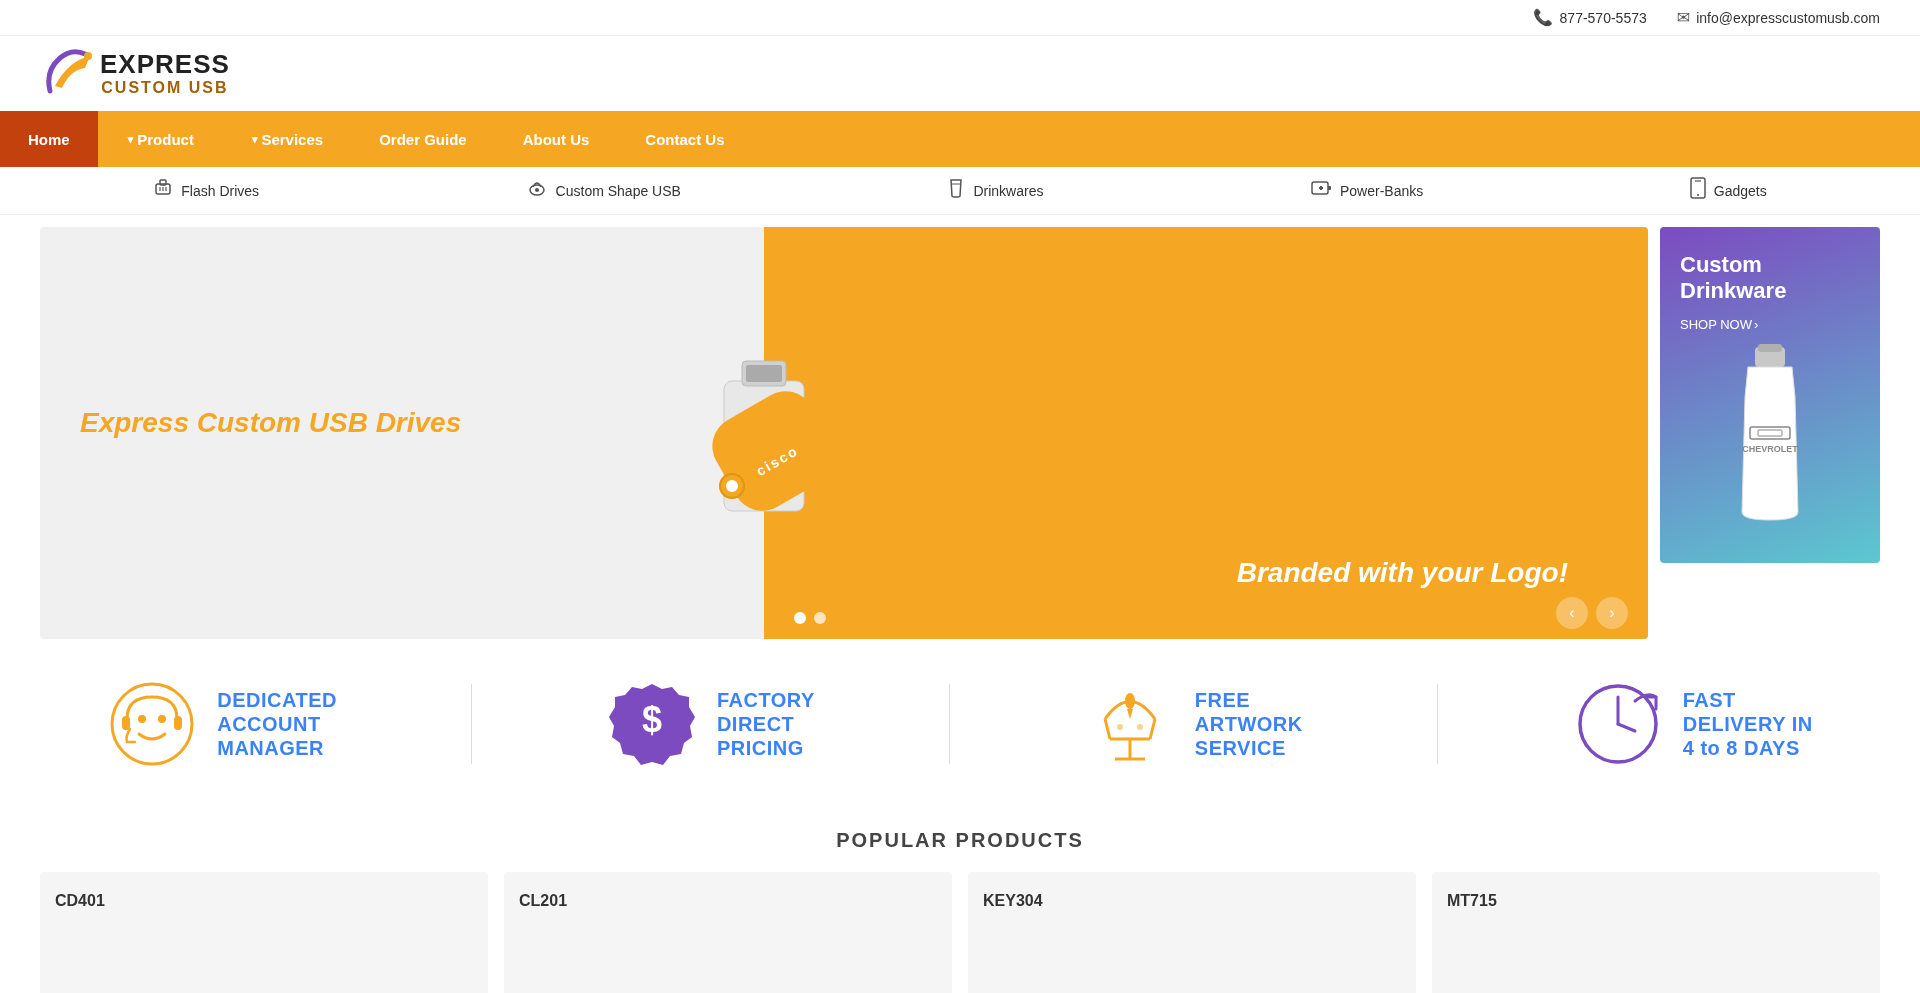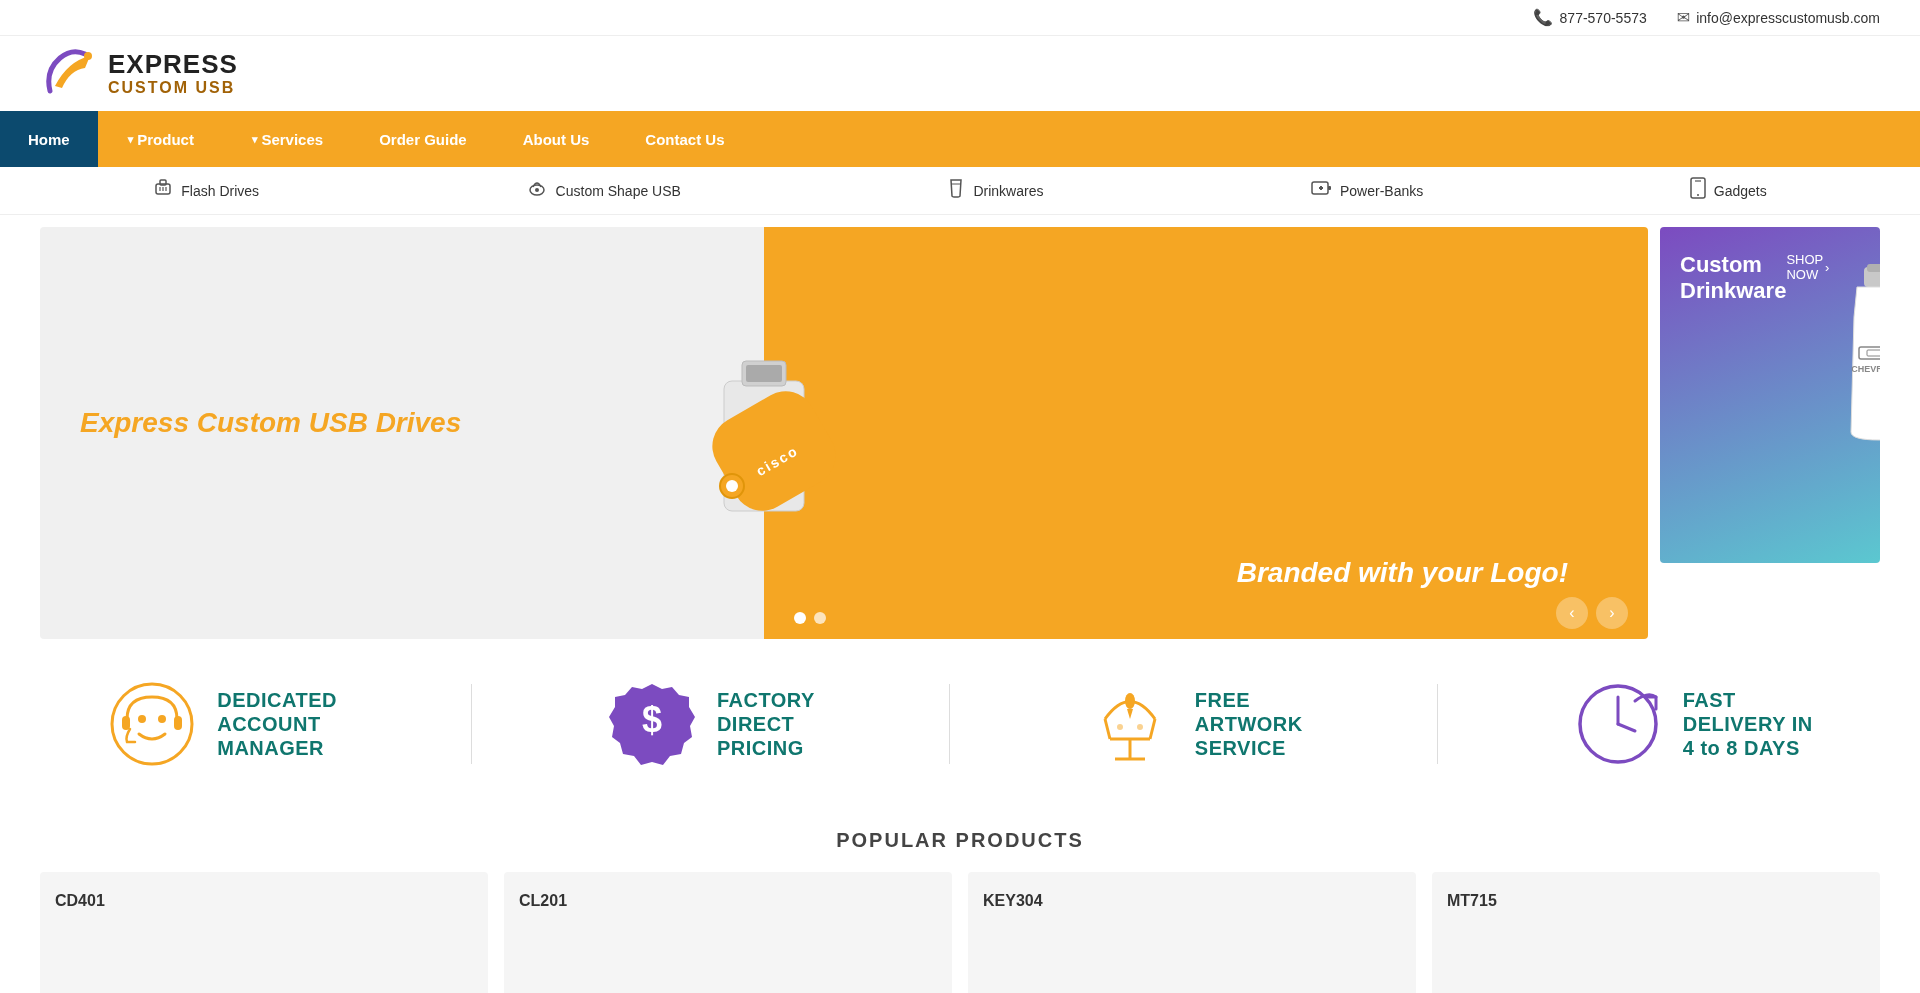--- a/index.html
+++ b/index.html
@@ -29,21 +29,22 @@
 
     .header-main {
       display: flex;
       align-items: center;
       padding: 10px 40px;
       background: #fff;
     }
     .logo-area {
       display: flex;
       align-items: center;
-      gap: 8px;
+      gap: 0;
+      text-align: center;
     }
     .logo-icon {
       width: 60px;
       height: 55px;
     }
     .logo-text {
       display: flex;
       flex-direction: column;
       line-height: 1.1;
     }
@@ -72,21 +73,21 @@
       align-items: center;
       font-size: 15px;
       font-weight: 600;
       color: #fff;
       cursor: pointer;
       height: 56px;
       white-space: nowrap;
       gap: 4px;
     }
     .nav-item.active {
-      background: #0c4a6e;
+      background: #c2410c;
       color: #fff;
     }
     .nav-arrow { font-size: 11px; margin-left: 2px; }
 
     
     .category-bar {
       display: flex;
       align-items: center;
       justify-content: space-around;
       padding: 10px 20px;
@@ -192,21 +193,21 @@
 
     
     .side-panel {
       width: 220px;
       margin-left: 12px;
       height: 336px;
       border-radius: 4px;
       overflow: hidden;
       background: linear-gradient(160deg, #7c4bc0 0%, #5bc8d0 100%);
       display: flex;
-      flex-direction: row;
+      flex-direction: column;
       padding: 25px 20px;
       color: #fff;
     }
     .side-panel-title {
       font-size: 22px;
       font-weight: 700;
       line-height: 1.2;
       margin-bottom: 12px;
     }
     .side-panel-link {
@@ -237,21 +238,21 @@
       height: 90px;
       flex-shrink: 0;
     }
     .feature-text {
       display: flex;
       flex-direction: column;
     }
     .feature-label {
       font-size: 20px;
       font-weight: 900;
-      color: #0f766e;
+      color: #3b82f6;
       line-height: 1.2;
       letter-spacing: 0.5px;
     }
 
     
     .popular-section {
       padding: 20px 40px 30px;
       background: #fff;
     }
     .popular-title {

